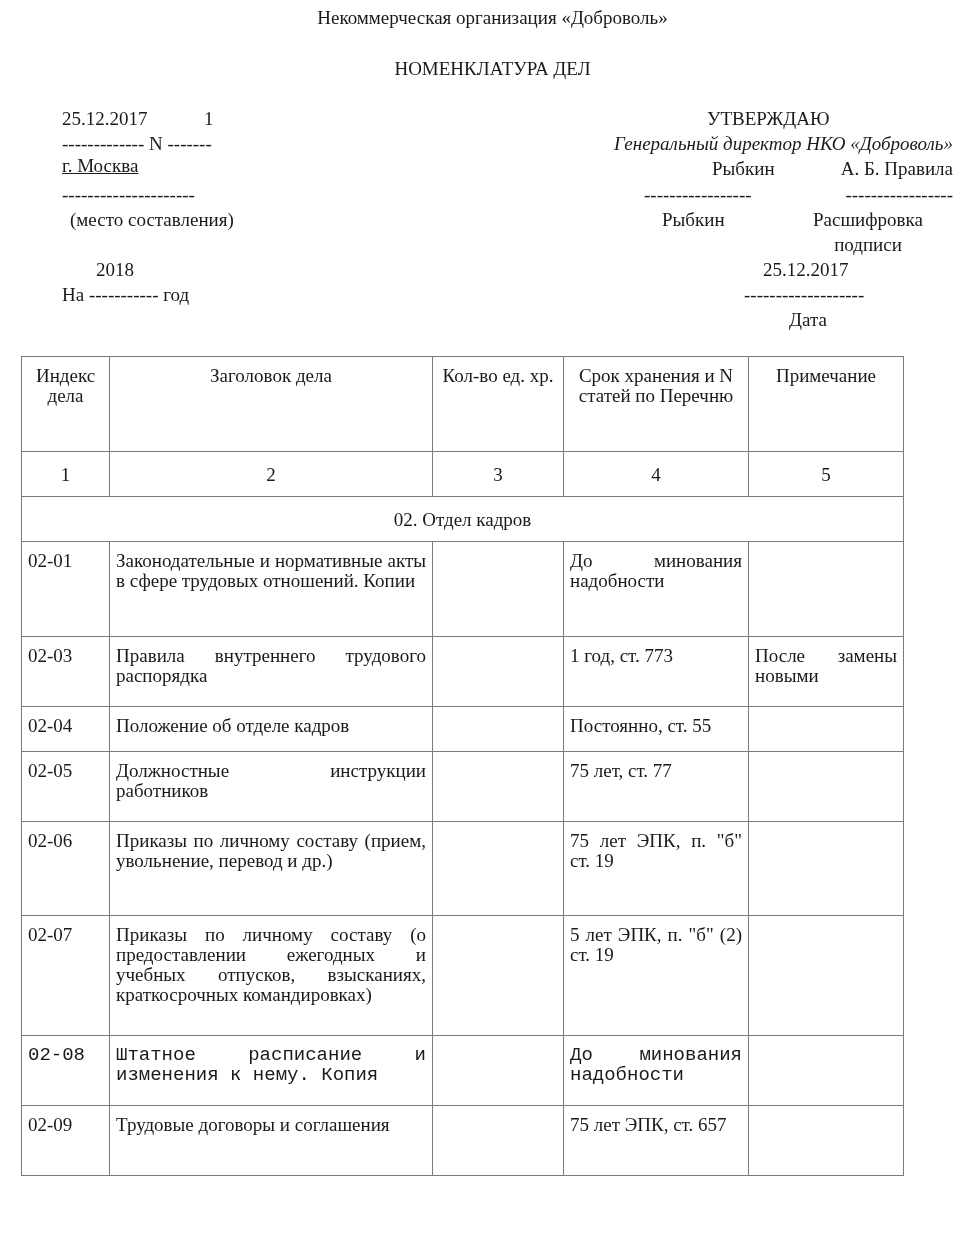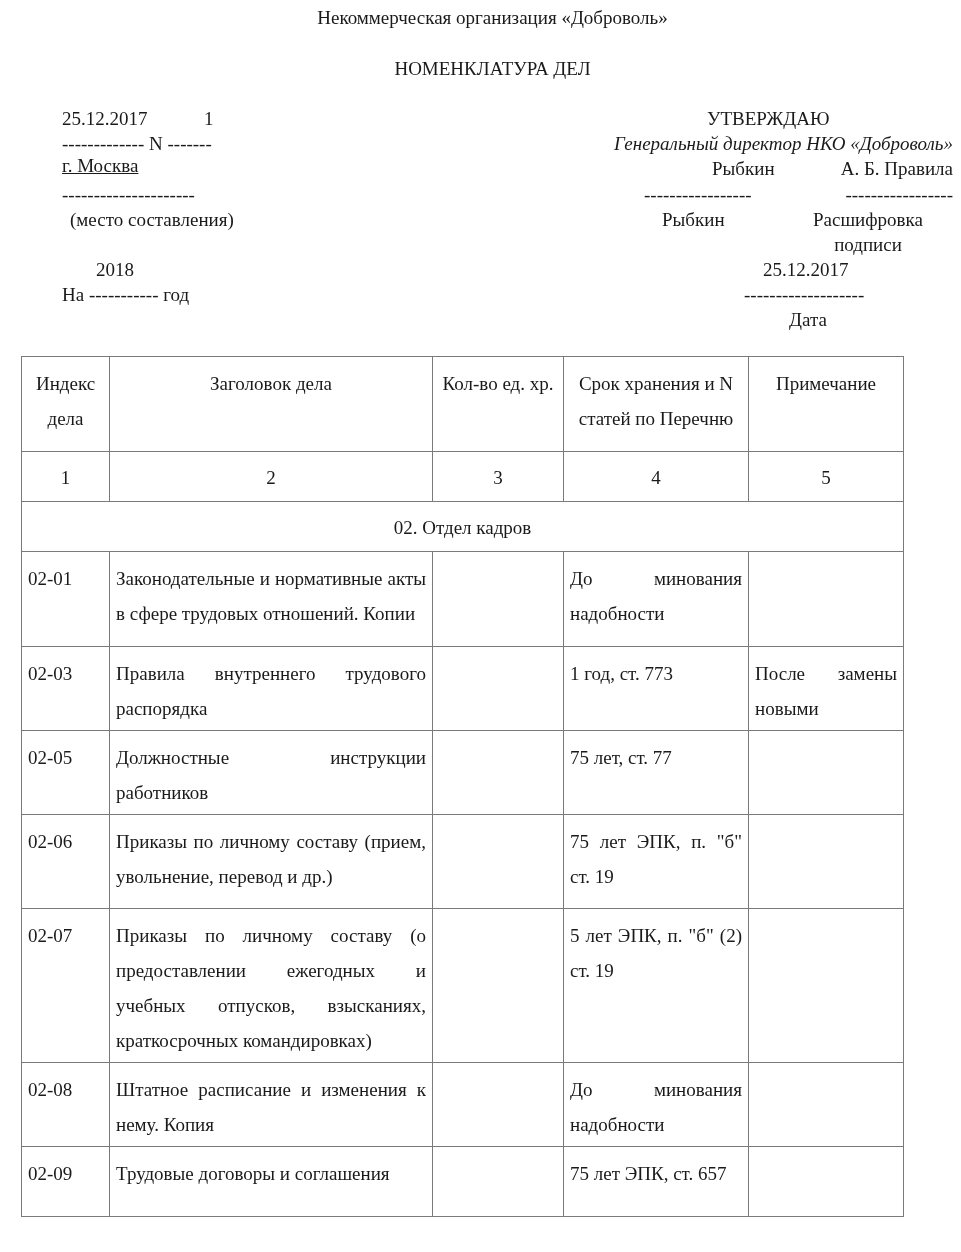--- a/index.html
+++ b/index.html
@@ -38,21 +38,21 @@
 
     
     #nomen-table {
       position: absolute; left: 21px; top: 356px; width: 882px;
       border-collapse: collapse; table-layout: fixed;
     }
     #nomen-table td {
       border: 1.5px solid #7a7a7a;
       vertical-align: top;
       padding: 9px 6px 4px 6px;
-      line-height: 35px;
+      line-height: 20px;
       font-size: 19px;
     }
     #nomen-table td.c { text-align: center; }
     #nomen-table td.j { text-align: justify; text-align-last: left; }
     #nomen-table tr.numrow td { vertical-align: middle; padding: 8px 6px 6px; }
     #nomen-table tr.section td { text-align: center; vertical-align: middle; padding: 8px 6px 6px; }
   </style>
 </head>
 <body>
 
@@ -117,20 +117,27 @@
         <td class="j">До минования надобности</td>
         <td class="j"></td>
       </tr>
       <tr style="height: 70px;">
         <td>02-03</td>
         <td class="j">Правила внутреннего трудового распорядка</td>
         <td></td>
         <td class="j">1 год, ст. 773</td>
         <td class="j">После замены новыми</td>
       </tr>
+      <tr style="height: 45px;">
+        <td>02-04</td>
+        <td class="j">Положение об отделе кадров</td>
+        <td></td>
+        <td class="j">Постоянно, ст. 55</td>
+        <td class="j"></td>
+      </tr>
       <tr style="height: 70px;">
         <td>02-05</td>
         <td class="j">Должностные инструкции работников</td>
         <td></td>
         <td class="j">75 лет, ст. 77</td>
         <td class="j"></td>
       </tr>
       <tr style="height: 94px;">
         <td>02-06</td>
         <td class="j">Приказы по личному составу (прием, увольнение, перевод и др.)</td>
@@ -138,21 +145,21 @@
         <td class="j">75 лет ЭПК, п. "б" ст. 19</td>
         <td class="j"></td>
       </tr>
       <tr style="height: 120px;">
         <td>02-07</td>
         <td class="j">Приказы по личному составу (о предоставлении ежегодных и учебных отпусков, взысканиях, краткосрочных командировках)</td>
         <td></td>
         <td class="j">5 лет ЭПК, п. "б" (2) ст. 19</td>
         <td class="j"></td>
       </tr>
-      <tr style="height: 70px;">
+      <tr style="height: 70px; font-family: Liberation Mono, monospace;">
         <td>02-08</td>
         <td class="j">Штатное расписание и изменения к нему. Копия</td>
         <td></td>
         <td class="j">До минования надобности</td>
         <td class="j"></td>
       </tr>
       <tr style="height: 70px;">
         <td>02-09</td>
         <td class="j">Трудовые договоры и соглашения</td>
         <td></td>

